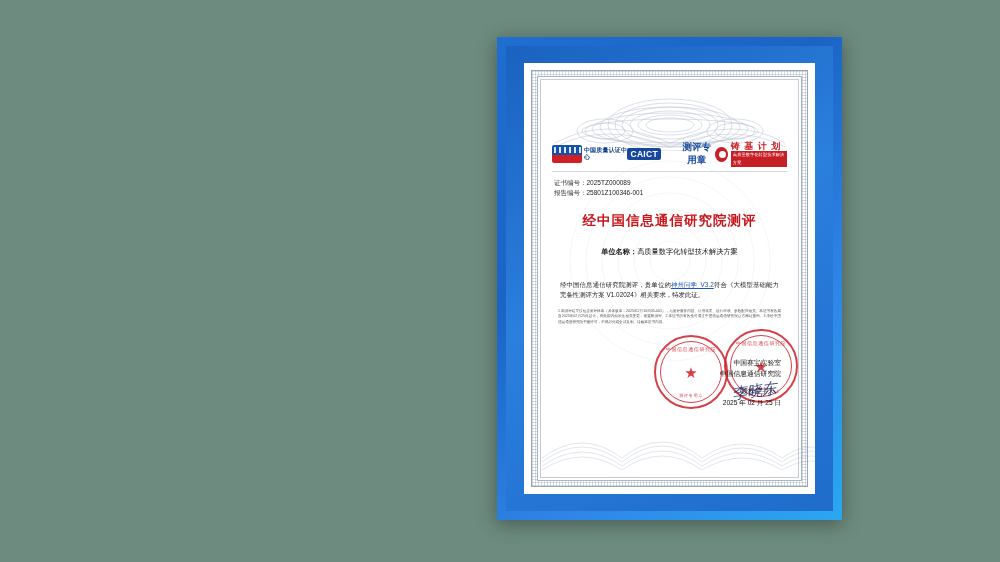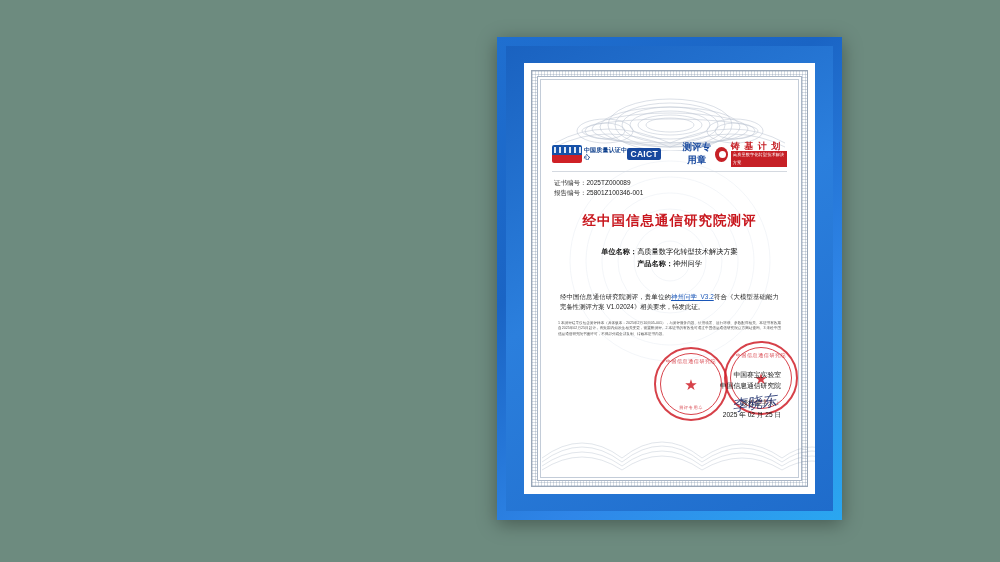--- a/index.html
+++ b/index.html
@@ -407,23 +407,20 @@
           </div>
 
           <div class="title-block">
             <div class="title-line2">经中国信息通信研究院测评</div>
           </div>
 
           <div class="info-block">
             <div class="row">
               <span class="k">单位名称：</span><span>高质量数字化转型技术解决方案</span>
             </div>
-            <div class="row">
-              <span class="k">产品名称：</span><span>神州问学</span>
-            </div>
           </div>
 
           <div class="statement">
             <span>经中国信息通信研究院测评，贵单位的</span><span class="hl">神州问学_V3.2</span><span>符合《大模型基础能力完备性测评方案 V1.0</span><span>2024》相关要求，特发此证。</span>
           </div>
 
           <div class="footnote">1  本测评结果仅包含测评样本（具体版本：2025年2月10日05-001），与测评服务内容、使用场景、运行环境、参数配置相关。本证书有效期自2025年02月25日起计，有效期内如发生相关变更，需重新测评。2  本证书的有效性可通过中国信息通信研究院官方网站查询。3  未经中国信息通信研究院书面许可，不得部分或全部复制、转载本证书内容。</div>
 
           <div class="seal-area">
             <div class="seal seal-1">

